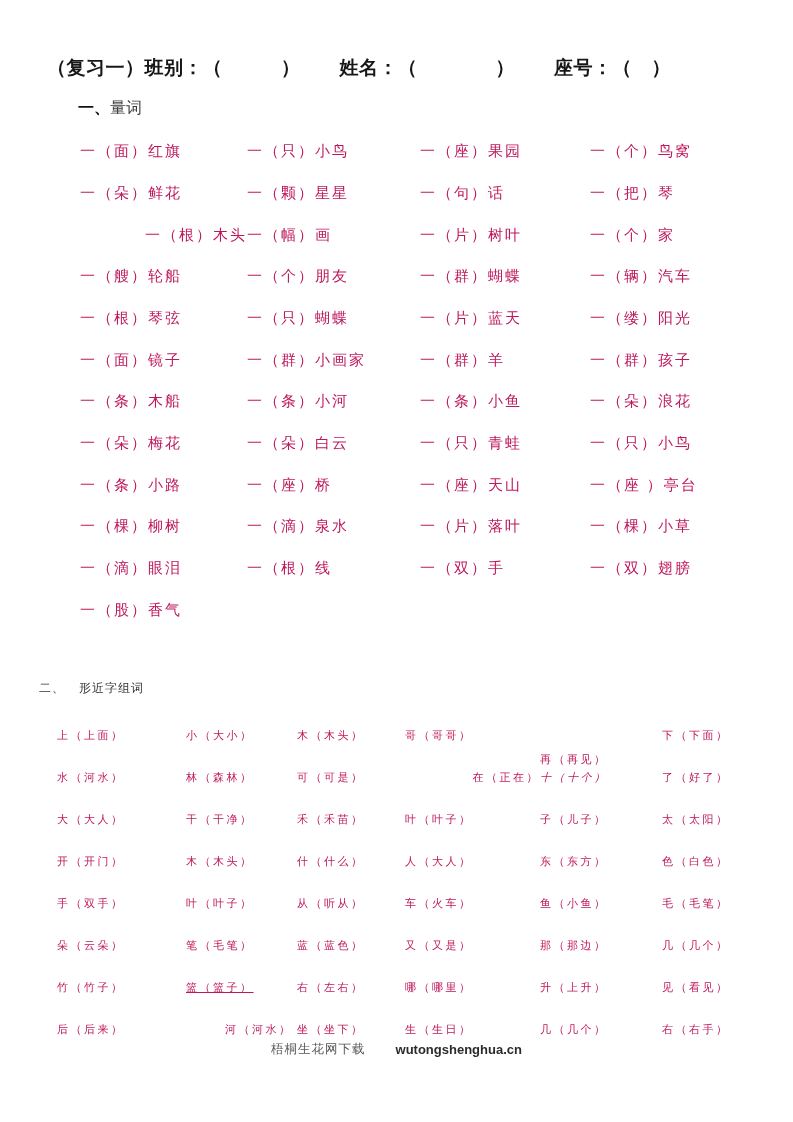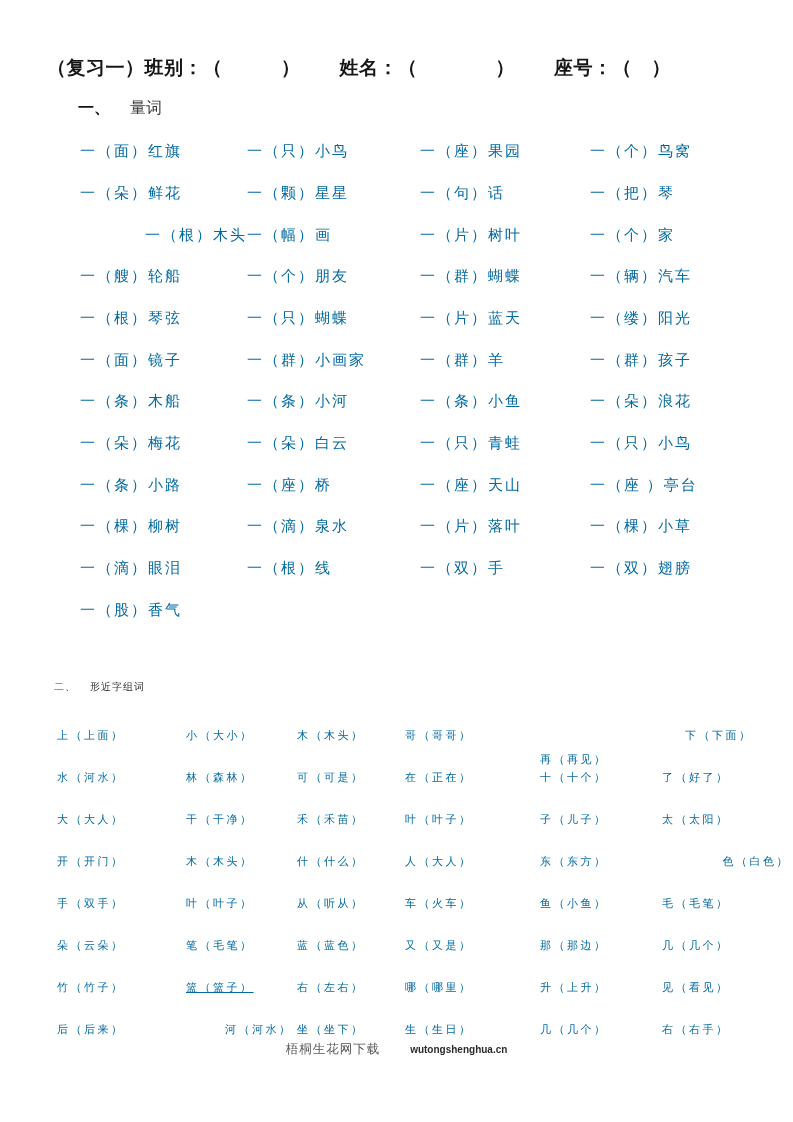--- a/index.html
+++ b/index.html
@@ -31,38 +31,37 @@
     left: 78px;
     font-size: 16px;
     color: #222;
   }
   .sec1-heading .sec-num {
     font-weight: bold;
     color: #111;
   }
   .sec1-heading .sec-label {
     color: #3a3a3a;
-    margin-left: 20px;
   }
   .sec2-heading {
     position: absolute;
     top: 680px;
-    left: 54px;
-    font-size: 10px;
+    left: 39px;
+    font-size: 12px;
     color: #333;
     letter-spacing: 1px;
   }
   .sec2-heading .sec-label {
     margin-left: 14px;
   }
   .grid {
     position: absolute;
     display: grid;
     align-items: center;
-    color: #0369a1;
+    color: #be185d;
   }
   .grid1 {
     top: 131px;
     left: 80px;
     grid-template-columns: 167px 173px 170px 165px;
     grid-auto-rows: 41.66px;
     font-size: 15px;
     letter-spacing: 2px;
   }
   .grid2 {
@@ -86,21 +85,21 @@
     align-items: center;
     gap: 30px;
   }
   .site-name {
     font-size: 12.5px;
     color: #555555;
     letter-spacing: 1px;
   }
   .site-url {
     font-family: "Liberation Sans", "DejaVu Sans", sans-serif;
-    font-size: 10px;
+    font-size: 13px;
     font-weight: 600;
     color: #2b2b2b;
   }
 </style>
 </head>
 <body>
 
 <div class="doc-header">（复习一）班别：（　　　）　　姓名：（　　　　）　　座号：（　）</div>
 
 <div class="sec1-heading">
@@ -158,39 +157,39 @@
 <div class="sec2-heading">
   <span class="sec-num">二、</span><span class="sec-label">形近字组词</span>
 </div>
 
 <div class="grid grid2">
     <span class="cell" style="grid-area: 1 / 1;">上（上面）</span>
     <span class="cell" style="grid-area: 1 / 2;">小（大小）</span>
     <span class="cell" style="grid-area: 1 / 3;">木（木头）</span>
     <span class="cell" style="grid-area: 1 / 4;">哥（哥哥）</span>
     <span class="cell" style="grid-area: 1 / 5; margin-top: 48px;">再（再见）</span>
-    <span class="cell" style="grid-area: 1 / 6; margin-left: 23px;">下（下面）</span>
+    <span class="cell" style="grid-area: 1 / 6;">下（下面）</span>
     <span class="cell" style="grid-area: 2 / 1;">水（河水）</span>
     <span class="cell" style="grid-area: 2 / 2;">林（森林）</span>
     <span class="cell" style="grid-area: 2 / 3;">可（可是）</span>
-    <span class="cell" style="grid-area: 2 / 4;">在（正在）</span>
-    <span class="cell" style="grid-area: 2 / 5;">十（十个）</span>
+    <span class="cell" style="grid-area: 2 / 4; text-align: right;">在（正在）</span>
+    <span class="cell" style="grid-area: 2 / 5; font-style: italic;">十（十个）</span>
     <span class="cell" style="grid-area: 2 / 6;">了（好了）</span>
     <span class="cell" style="grid-area: 3 / 1;">大（大人）</span>
     <span class="cell" style="grid-area: 3 / 2;">干（干净）</span>
     <span class="cell" style="grid-area: 3 / 3;">禾（禾苗）</span>
     <span class="cell" style="grid-area: 3 / 4;">叶（叶子）</span>
     <span class="cell" style="grid-area: 3 / 5;">子（儿子）</span>
     <span class="cell" style="grid-area: 3 / 6;">太（太阳）</span>
     <span class="cell" style="grid-area: 4 / 1;">开（开门）</span>
     <span class="cell" style="grid-area: 4 / 2;">木（木头）</span>
     <span class="cell" style="grid-area: 4 / 3;">什（什么）</span>
     <span class="cell" style="grid-area: 4 / 4;">人（大人）</span>
     <span class="cell" style="grid-area: 4 / 5;">东（东方）</span>
-    <span class="cell" style="grid-area: 4 / 6; text-align: right;">色（白色）</span>
+    <span class="cell" style="grid-area: 4 / 6;">色（白色）</span>
     <span class="cell" style="grid-area: 5 / 1;">手（双手）</span>
     <span class="cell" style="grid-area: 5 / 2;">叶（叶子）</span>
     <span class="cell" style="grid-area: 5 / 3;">从（听从）</span>
     <span class="cell" style="grid-area: 5 / 4;">车（火车）</span>
     <span class="cell" style="grid-area: 5 / 5;">鱼（小鱼）</span>
     <span class="cell" style="grid-area: 5 / 6;">毛（毛笔）</span>
     <span class="cell" style="grid-area: 6 / 1;">朵（云朵）</span>
     <span class="cell" style="grid-area: 6 / 2;">笔（毛笔）</span>
     <span class="cell" style="grid-area: 6 / 3;">蓝（蓝色）</span>
     <span class="cell" style="grid-area: 6 / 4;">又（又是）</span>

